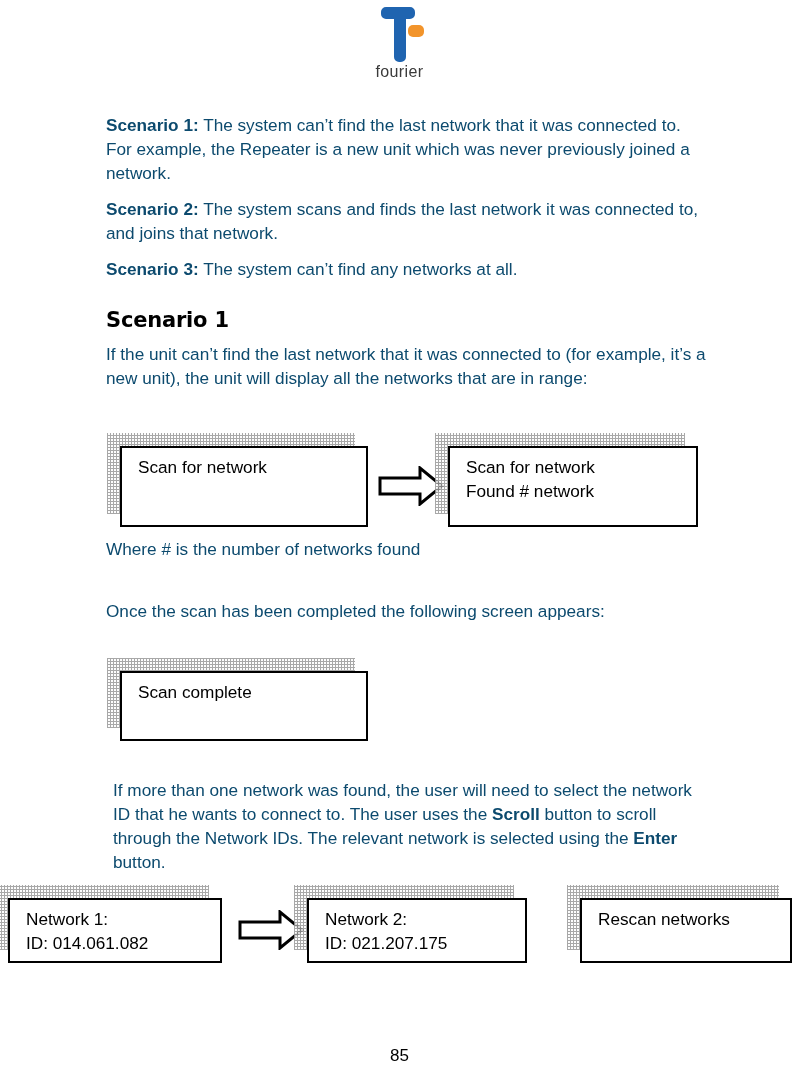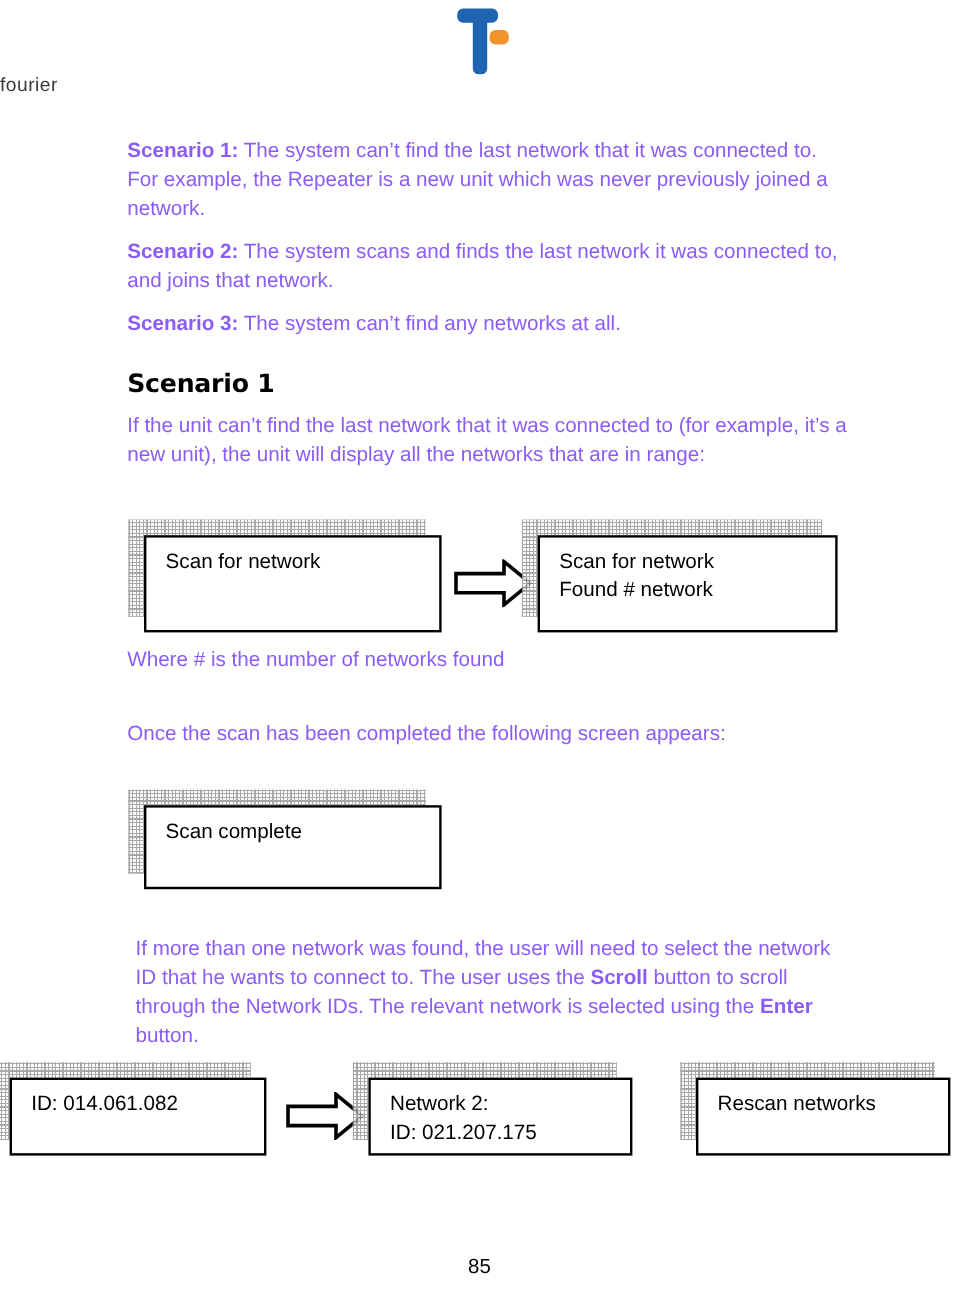--- a/index.html
+++ b/index.html
@@ -15,21 +15,21 @@
     color: #000000;
     overflow: hidden;
   }
 
   
   .logo-block {
     position: absolute;
     left: 0;
     top: 4px;
     width: 799px;
-    text-align: left;
+    text-align: center;
   }
   .logo-mark {
     display: block;
     margin: 0 auto;
     width: 60px;
     height: 58px;
   }
   .logo-word {
     display: block;
     margin-top: 1px;
@@ -43,21 +43,21 @@
   .content {
     position: absolute;
     left: 106px;
     top: 113px;
     width: 600px;
   }
   p.body-par {
     margin: 0 0 12px 0;
     font-size: 17.2px;
     line-height: 24px;
-    color: #8b5cf6;
+    color: #0c4a6e;
   }
   .b { font-weight: bold; }
 
   h2.section-heading {
     margin: 26px 0 9px 0;
     font-size: 21px;
     line-height: 26px;
     font-weight: bold;
     font-family: "DejaVu Sans", sans-serif;
     letter-spacing: -0.2px;
@@ -184,20 +184,21 @@
   <div class="lines">
     <div>Scan complete</div>
     <div></div>
   </div>
 </div>
 
 <div class="lcd" style="left:8px; top:898px; width:214px; height:65px;">
   <div class="shadow"></div>
   <div class="panel"></div>
   <div class="lines">
+    <div>Network 1:</div>
     <div>ID: 014.061.082</div>
   </div>
 </div>
 
 <div class="arrow" style="left:238px; top:910px;">
   <svg width="66" height="40" viewBox="0 0 66 40">
     <path d="M2 12 H42 V2 L64 20 L42 38 V28 H2 Z" fill="#ffffff" stroke="#000000" stroke-width="3" stroke-linejoin="miter"></path>
   </svg>
 </div>
 

